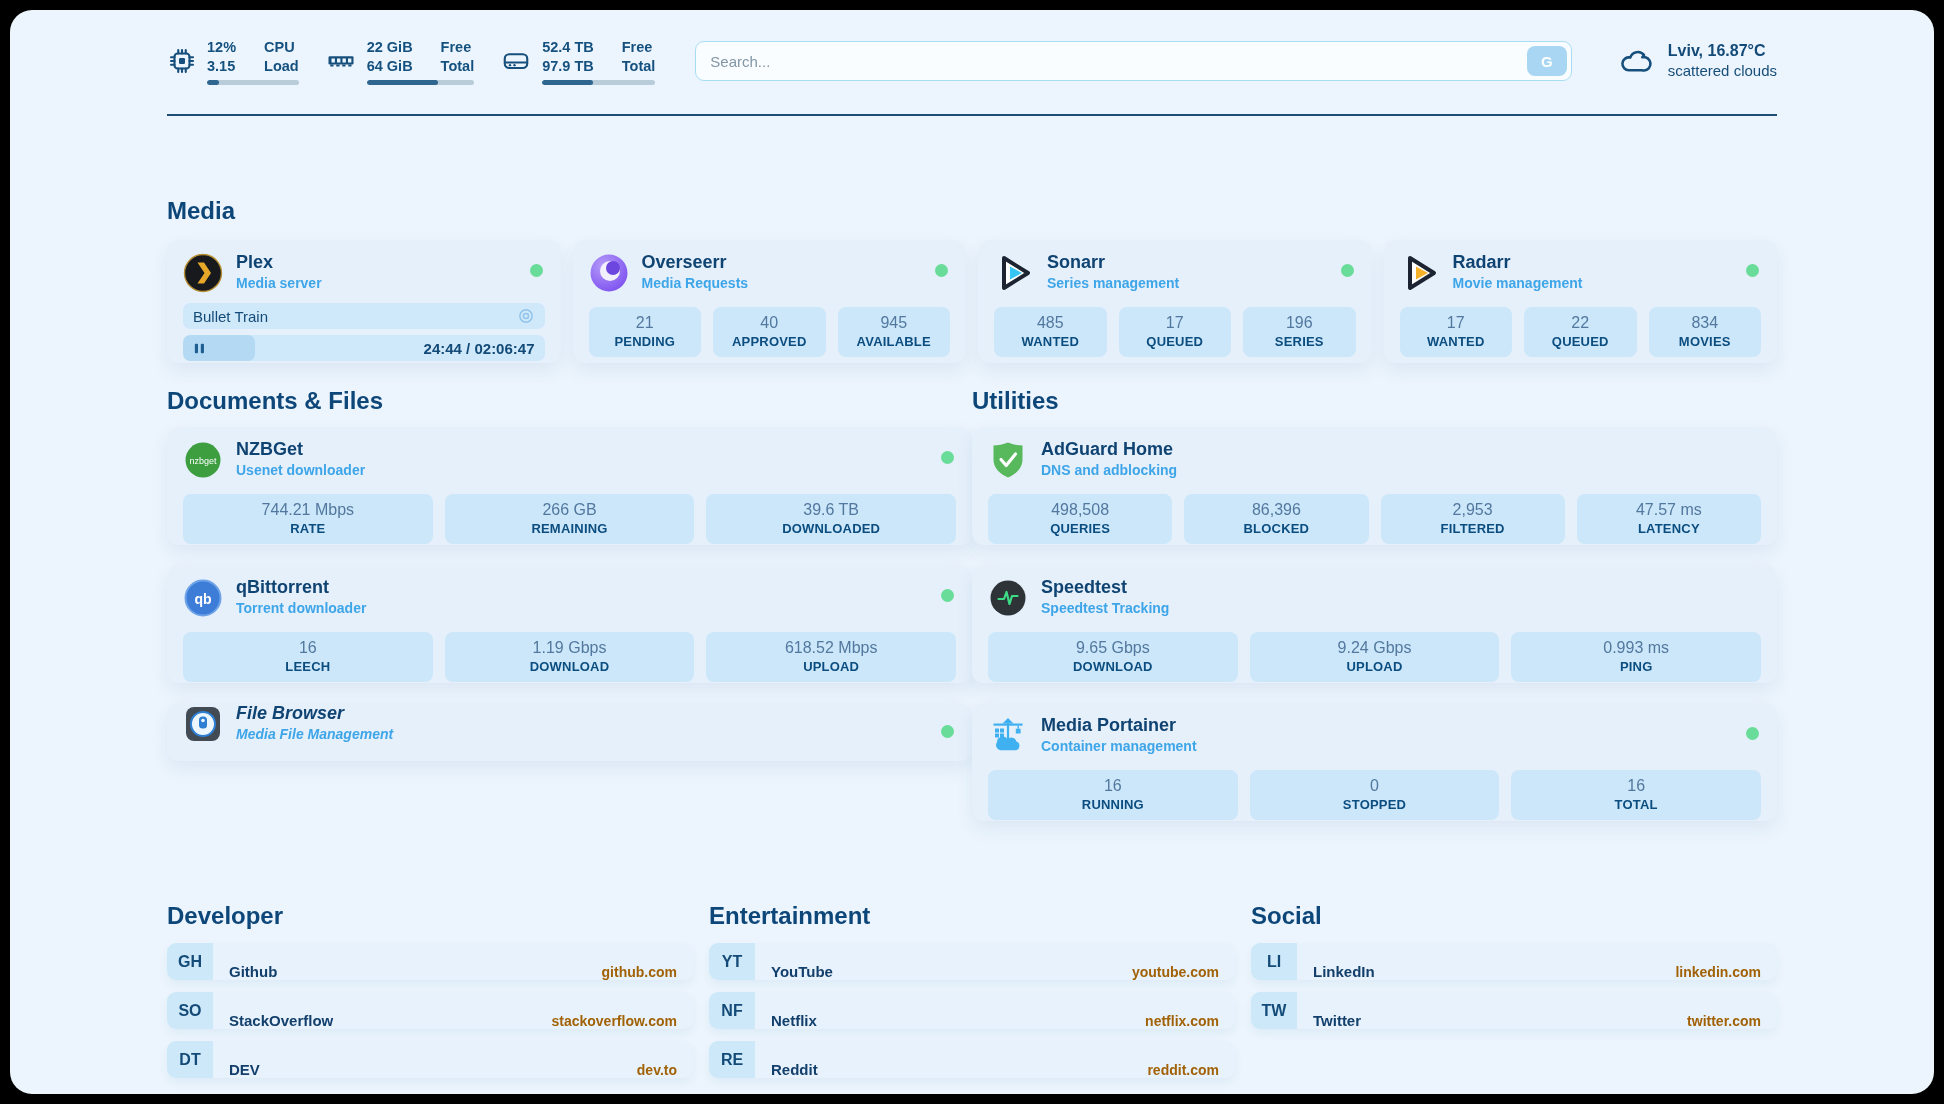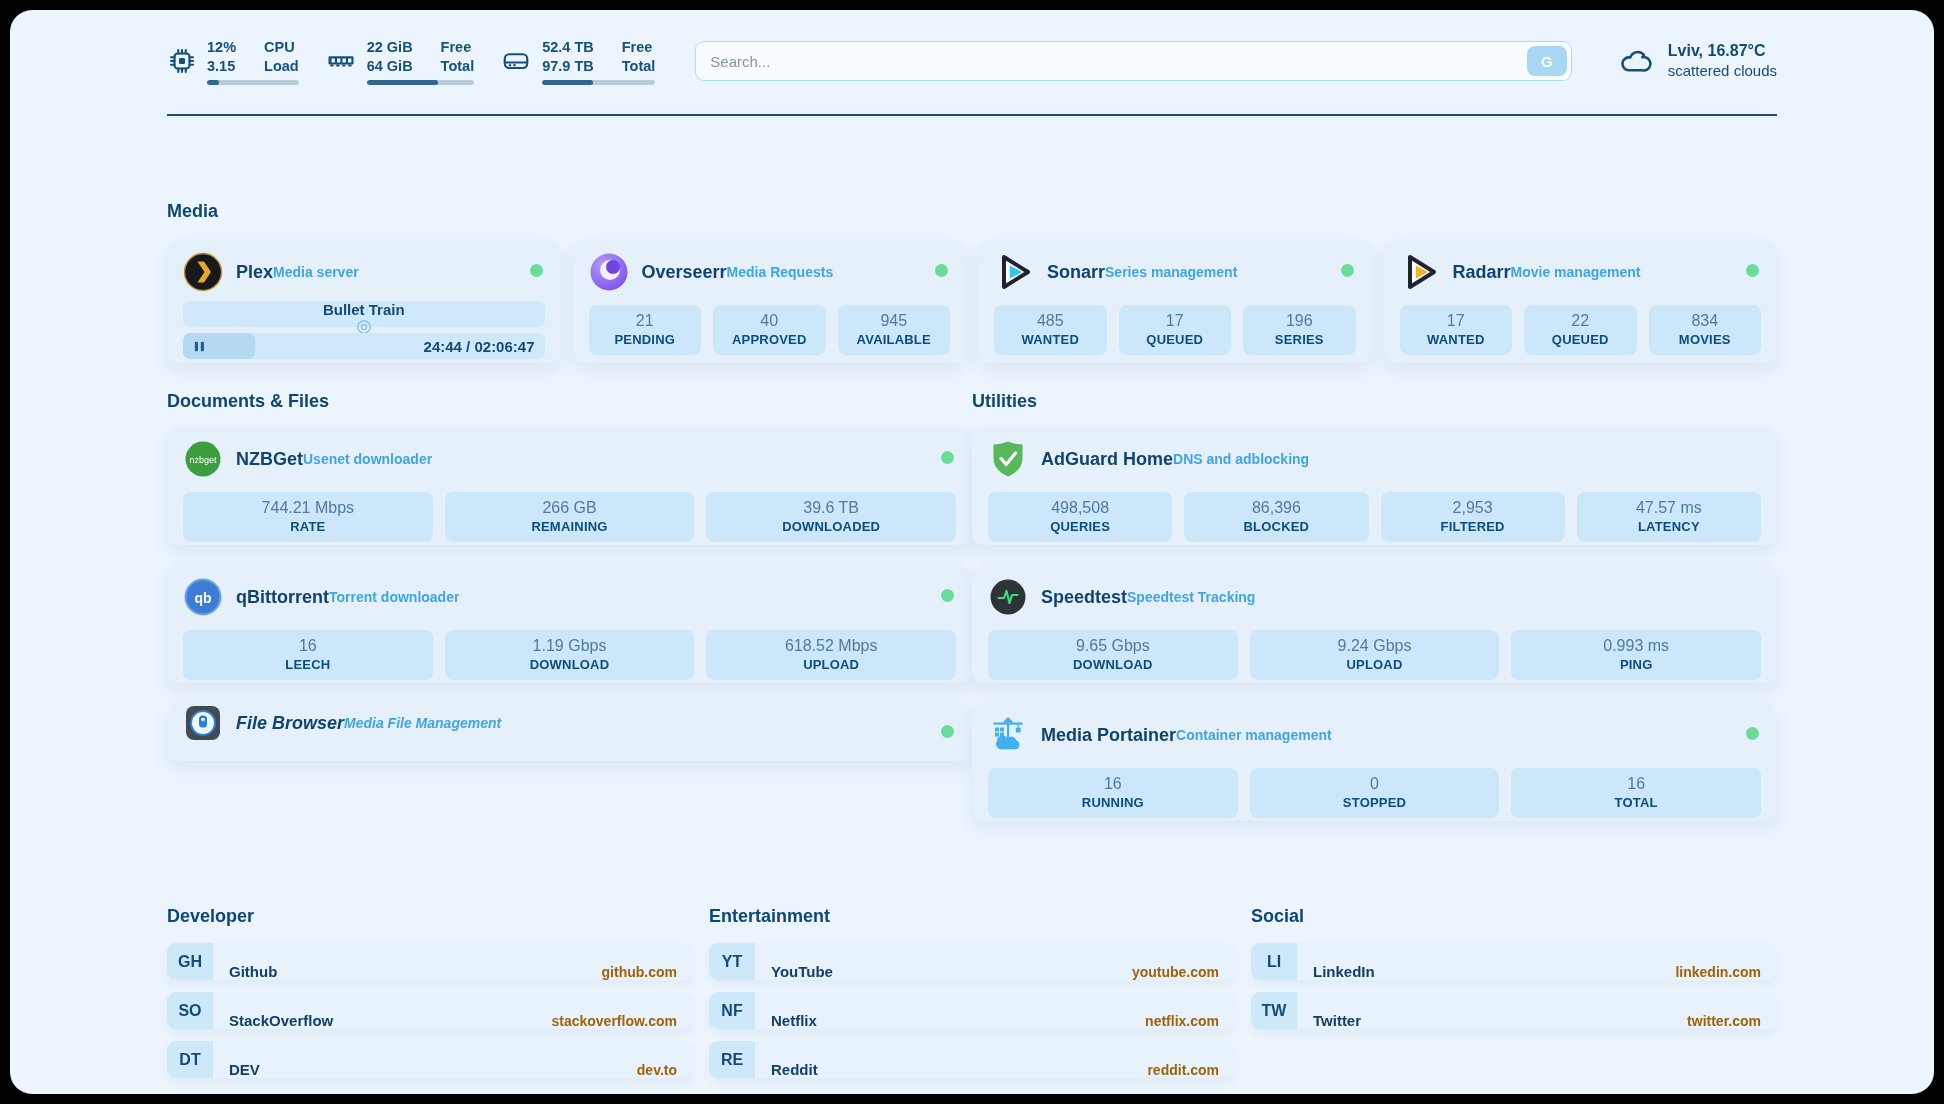--- a/index.html
+++ b/index.html
@@ -16,43 +16,43 @@
   .searchwrap{flex:1;margin:0 40px;position:relative;}
   .searchwrap input{width:100%;height:40px;box-sizing:border-box;border:1.5px solid #a7ddf3;border-radius:9px;background:#fafdff;padding:0 54px 0 14px;font-size:15px;color:#3a5a74;outline:none;font-family:"Liberation Sans",sans-serif;}
   .searchwrap input::placeholder{color:#8296a6;}
   .gbtn{position:absolute;right:5px;top:5px;width:40px;height:30px;background:#a9d6f2;border-radius:8px;color:#fff;font-size:15px;font-weight:700;display:flex;align-items:center;justify-content:center;cursor:pointer;}
   .weather{display:flex;align-items:center;gap:12px;}
   .weather-text{display:flex;flex-direction:column;line-height:20px;}
   .weather-title{font-size:16px;font-weight:700;color:#134a77;}
   .weather-sub{font-size:15px;color:#174e79;}
   .divider{margin-top:28px;border-bottom:2px solid #1d4e74;}
   
-  .h-section{font-size:18px;font-weight:600;color:#0d4678;line-height:26px;}
+  .h-section{font-size:24px;font-weight:600;color:#0d4678;line-height:26px;}
   .media-head{margin-top:82px;}
   .media-row{display:grid;grid-template-columns:repeat(4,1fr);gap:12px;margin-top:16px;}
   .two-col{display:grid;grid-template-columns:1fr 1fr;margin-top:25px;}
   .col-stack .h-section{margin-bottom:13px;}
   .card{position:relative;background:#e6f0fb;border-radius:12px;box-shadow:0 8px 18px rgba(20,80,140,.08);box-sizing:border-box;padding:12px 16px;cursor:pointer;}
   .card.h-media{height:123px;}
   .card.h-std{height:118px;margin-bottom:20px;}
   .card.h-short{height:58px;display:flex;align-items:flex-start;padding:0 16px;font-style:italic;}
   .apphead{display:flex;align-items:center;gap:13px;}
   .appicon{width:40px;height:40px;flex:0 0 40px;}
-  .apptitles{display:flex;line-height:21px;}
+  .apptitles{display:flex;flex-direction:column;line-height:21px;}
   .apptitle{font-size:18px;font-weight:700;color:#0f4372;}
   .appsub{font-size:14px;font-weight:600;color:#3da5e8;}
   .dot{position:absolute;top:24px;right:18px;width:13px;height:13px;border-radius:50%;background:#68dc98;}
   .h-short .dot{top:22px;}
   .statrow{display:flex;gap:12px;margin-top:13px;}
   .statbox{flex:1;background:#cbe7f9;border-radius:8px;text-align:center;padding:6px 0 7px;}
   .stat-value{font-size:16px;font-weight:500;color:#53789f;line-height:20px;}
   .stat-label{font-size:13px;font-weight:800;color:#0c4d80;line-height:17px;letter-spacing:.2px;}
   
   .pill{background:#cfe9fa;border-radius:7px;height:26px;display:flex;align-items:center;padding:0 10px;box-sizing:border-box;}
-  .media-title-row{margin-top:9px;justify-content:space-between;font-size:15px;font-weight:700;color:#134a77;flex-direction:column;}
+  .media-title-row{margin-top:9px;justify-content:space-between;font-size:15px;font-weight:400;color:#134a77;}
   .progress-row{margin-top:6px;position:relative;overflow:hidden;padding:0;}
   .progress-fill{position:absolute;left:0;top:0;bottom:0;background:#b3d9f3;border-radius:7px;}
   .progress-inner{position:relative;display:flex;align-items:center;justify-content:space-between;width:100%;padding:0 10px;}
   .ptime{font-size:15px;font-weight:800;color:#134a77;}
   
   .bookmarks{display:grid;grid-template-columns:repeat(3,1fr);gap:16px;margin-top:62px;}
   .bm-col .h-section{margin-bottom:14px;}
   .bm-row{display:flex;align-items:flex-end;height:37px;background:#e8f2fc;border-radius:9px;box-shadow:0 5px 10px rgba(20,80,140,.06);margin-bottom:12px;cursor:pointer;overflow:hidden;}
   .bm-abbr{width:46px;height:100%;background:#cde9f9;display:flex;align-items:center;justify-content:center;font-size:16px;font-weight:700;color:#134a77;}
   .bm-name{margin-left:16px;font-size:15px;font-weight:600;color:#123f6b;}

